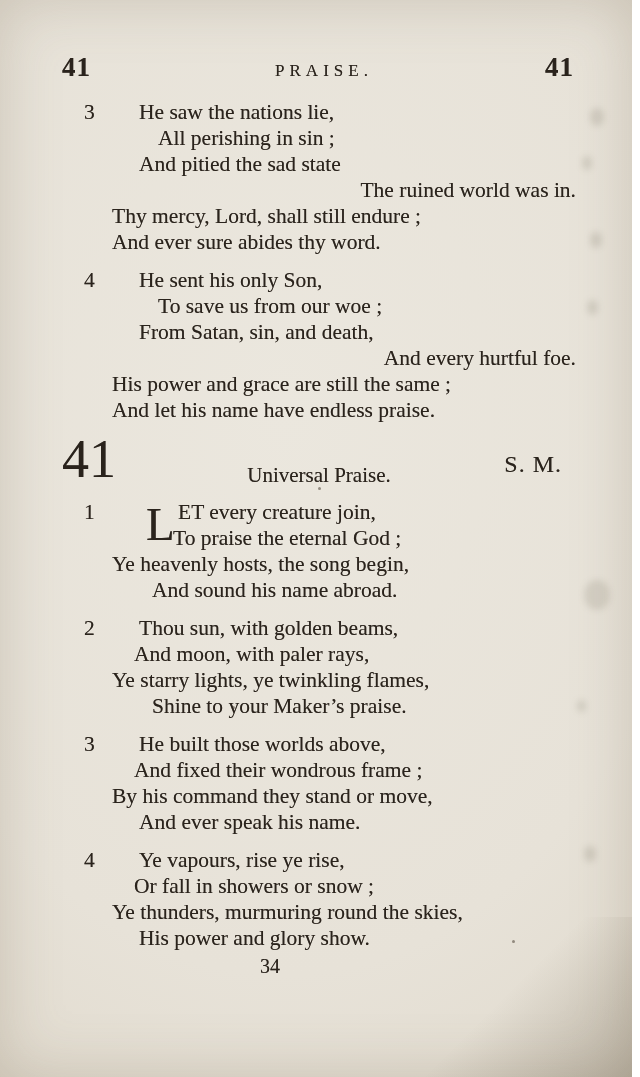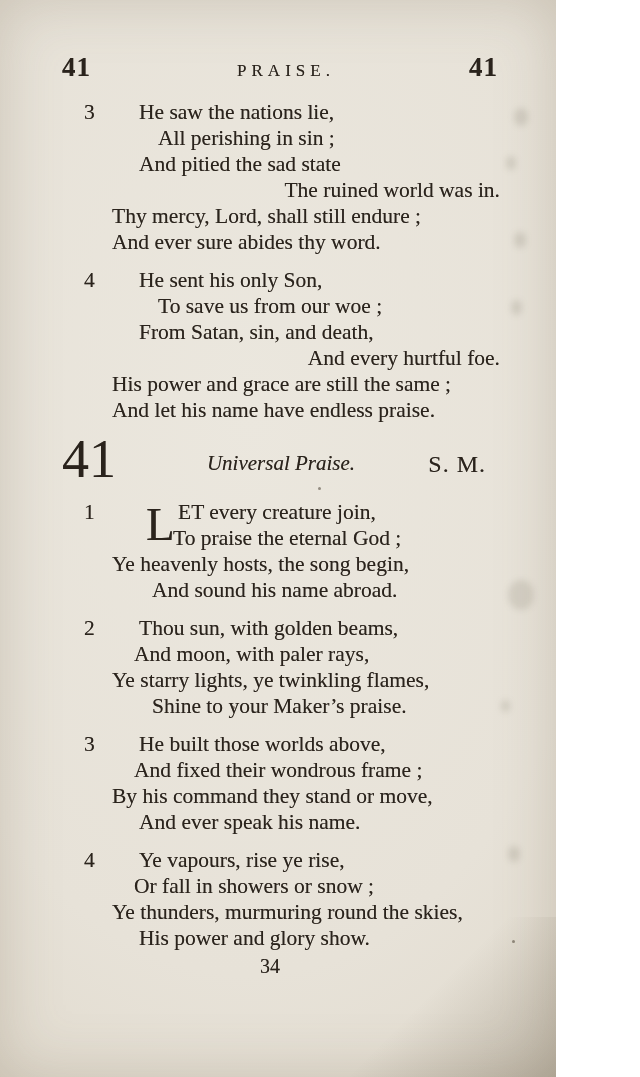--- a/index.html
+++ b/index.html
@@ -3,21 +3,21 @@
 <meta charset="utf-8">
 <style>
   html,body{margin:0;padding:0;}
   body{
     width:640px;height:1077px;
     font-family:"Liberation Serif", serif;
     -webkit-font-smoothing:antialiased;
   }
   .page{
     position:relative;
-    width:556px;height:1077px;
+    width:632px;height:1077px;
     overflow:hidden;
     background:
       radial-gradient(130% 105% at 45% 38%, #ebe7de 0%, #e7e2d8 50%, #ded7c9 82%, #d2cab9 100%);
     color:#2a231c;
     box-shadow:inset 0 0 60px rgba(120,105,80,.25);
   }
   .page::after{ 
     content:"";position:absolute;right:0;bottom:0;width:220px;height:160px;
     background:linear-gradient(315deg, rgba(90,78,58,.28) 0%, rgba(90,78,58,0) 55%);
     pointer-events:none;
@@ -44,22 +44,22 @@
   .i0{padding-left:0;}
   .i1{padding-left:27px;}
   .i1b{padding-left:22px;}
   .i2{padding-left:46px;}
   .i3{padding-left:62px;text-align:right;}
   .i4{padding-left:40px;}
 
   
   .hymn-heading{position:relative;height:58px;margin:6px 56px 6px 62px;}
   .hymn-number{position:absolute;left:0;top:-4px;font-size:54px;line-height:56px;}
-  .hymn-title{position:absolute;left:50%;top:16px;transform:translateX(-50%);
-    font-style:italic;font-size:21px;white-space:nowrap;}
+  .hymn-title{position:absolute;left:50%;top:28px;transform:translateX(-50%);
+    font-size:21px;white-space:nowrap;}
   .hymn-meter{position:absolute;right:14px;top:16px;font-size:24px;letter-spacing:1px;}
 
   
   .dropcap{position:absolute;left:34px;top:2px;font-size:47px;line-height:46px;}
   .l-dc1{padding-left:66px;}
   .l-dc2{padding-left:61px;}
 
   
   .footer{margin:2px 0 0 148px;font-size:20px;}
 

